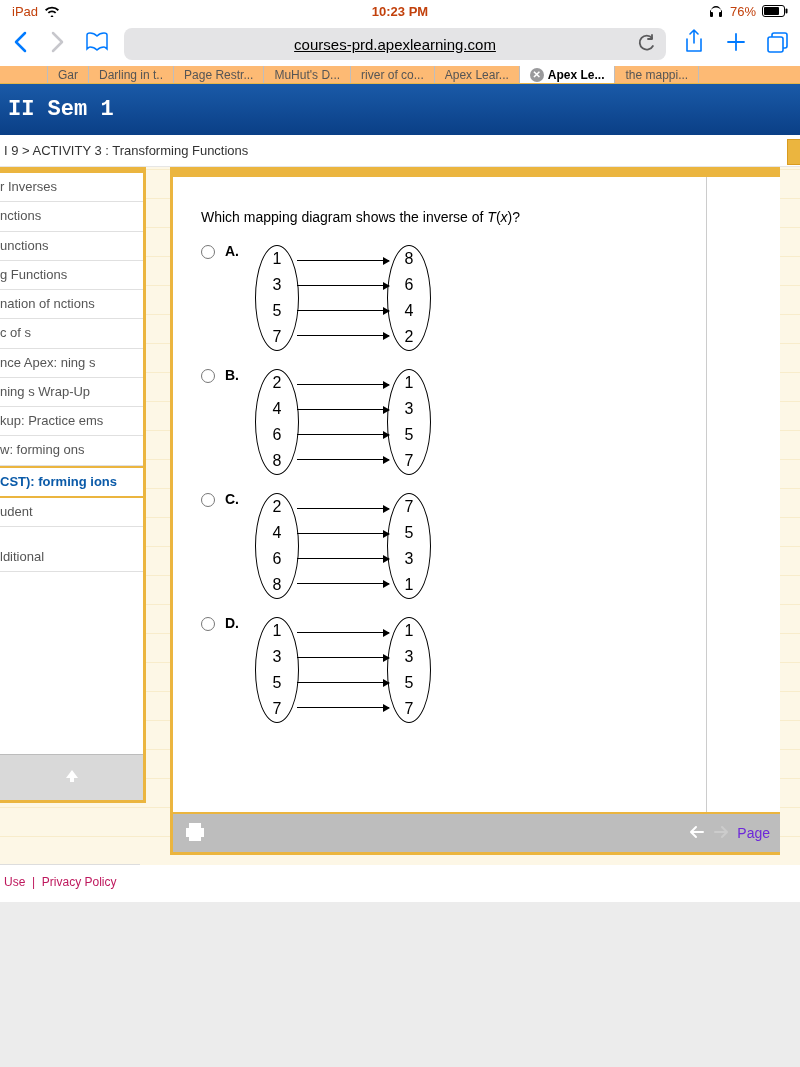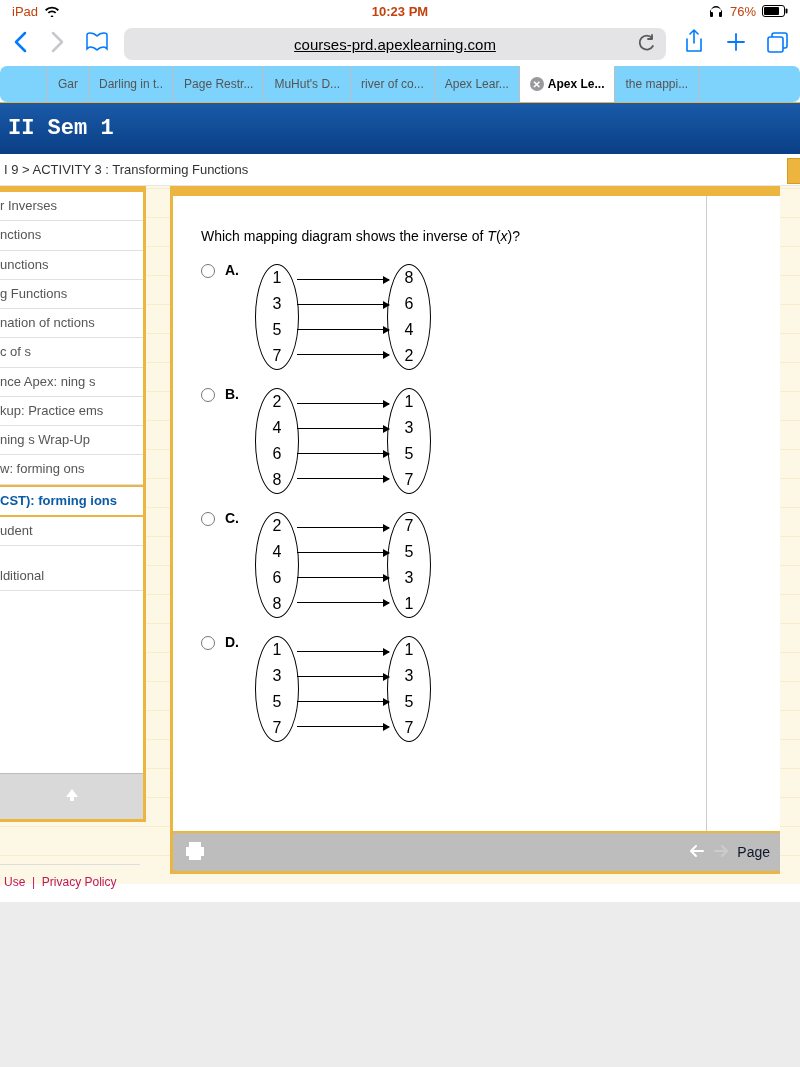--- a/index.html
+++ b/index.html
@@ -49,27 +49,26 @@
     padding: 0 10px;
     position: relative;
     font-size: 15px;
     color: #000;
   }
   .url-reload { position: absolute; right: 10px; }
   .safari-action { color: #007aff; width: 28px; text-align:center; }
 
   
   .tab-strip {
-    height: 36px;
-    background: #7dd3fc;
+    height: 17px;
+    background: #fdba74;
     display: flex;
     align-items: stretch;
     font-size: 12px;
     color: #555;
-    border-radius: 7px;
   }
   .tab {
     flex: 0 0 auto;
     padding: 0 10px;
     display: flex;
     align-items: center;
     gap: 4px;
     border-right: 1px solid #bdbdbf;
     white-space: nowrap;
     overflow: hidden;
@@ -195,21 +194,21 @@
     border-left:7px solid #000; border-top:4px solid transparent; border-bottom:4px solid transparent;
   }
 
   .bottom-bar{
     position:absolute; left:0; right:0; bottom:0; height:40px;
     background:#bdbdbd; color:#fff; display:flex; align-items:center;
     padding:0 10px; font-size:14px; border-top:2px solid #ebb53f;
   }
   .bottom-bar .spacer{ flex:1; }
   .bottom-bar .page-nav{ display:flex; align-items:center; gap:8px; color:#fff;}
-  .bottom-bar .page-label{ color:#0f172a; }
+  .bottom-bar .page-label{ color:#6d28d9; }
 
   .footer-links{
     position:absolute; left:0; bottom:168px; font-size:12px; color:#be185d;
     padding:10px 4px; border-top:1px solid #ddd; width:140px;
   }
   .footer-area{
     position:absolute; left:0; right:0; top:902px; height:165px; background:#ececec;
   }
 </style>
 </head>
@@ -329,24 +328,24 @@
       <li>nctions</li>
       <li>unctions</li>
       <li>g Functions</li>
       <li>nation of
 nctions</li>
       <li>c of
 s</li>
       <li>nce Apex:
 ning
 s</li>
+      <li>ning
+s Wrap-Up</li>
       <li>kup: Practice
 ems</li>
-      <li>ning
-s Wrap-Up</li>
       <li>w:
 forming
 ons</li>
       <li class="active">CST):
 forming
 ions</li>
       <li>udent</li>
       <li style="margin-top:16px">lditional</li>
     </ul>
     <div class="sidebar-footer">

